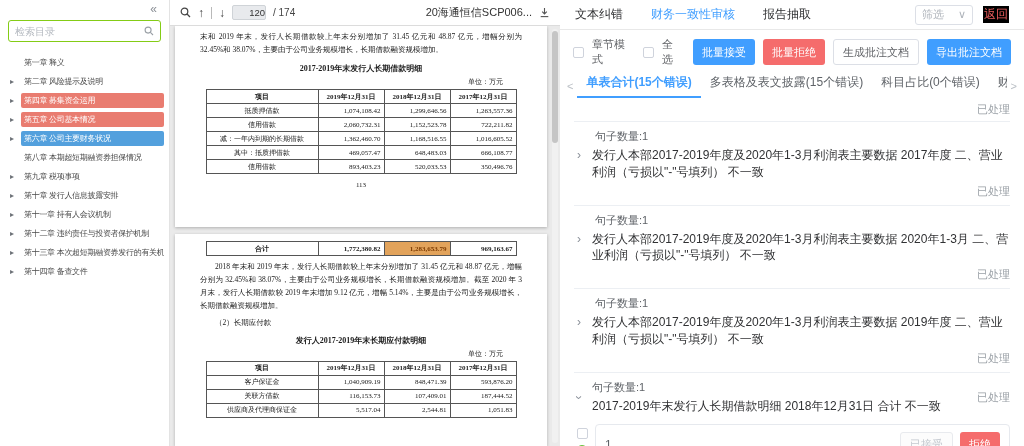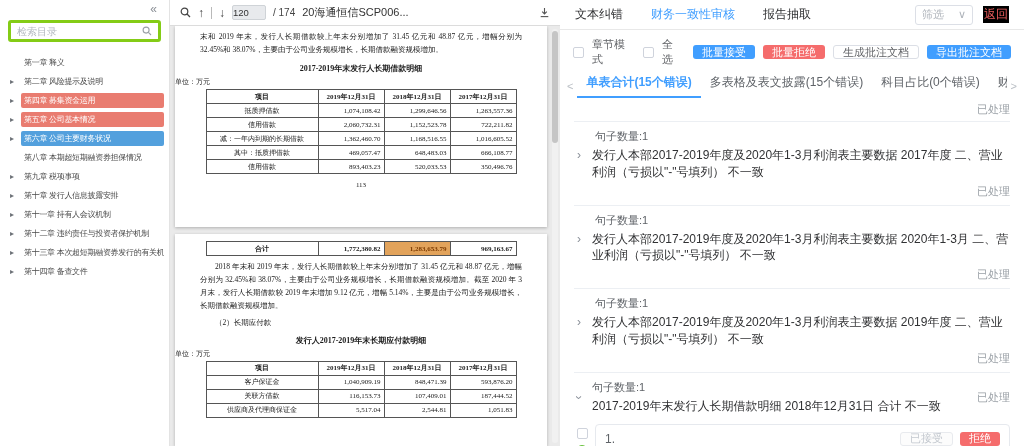--- a/index.html
+++ b/index.html
@@ -4,52 +4,52 @@
 <style>
   *{margin:0;padding:0;box-sizing:border-box;}
   html,body{width:1024px;height:446px;overflow:hidden;background:#fff;
     font-family:"Liberation Sans","DejaVu Sans",sans-serif;}
   .app{display:flex;width:1024px;height:446px;}
 
   
   .sidebar{width:170px;min-width:170px;border-right:1px solid #e3e3e3;background:#fff;
     display:flex;flex-direction:column;}
   .sb-top{height:17px;padding:3px 12px 0;text-align:right;color:#8a8f96;font-size:12px;line-height:12px;}
-  .search-box{margin:3px 8px 9px;border:3px solid #84cc16;border-radius:3px;height:22px;
+  .search-box{margin:3px 8px 9px;border:1px solid #84cc16;border-radius:3px;height:22px;
     display:flex;align-items:center;padding:0 6px;gap:4px;background:#fff;}
   .search-box input{border:none;outline:none;flex:1;min-width:0;font-size:10px;color:#333;
     font-family:inherit;background:transparent;}
   .search-box input::placeholder{color:#b3b8bf;}
   .nav{flex:1;overflow:hidden;font-size:8px;letter-spacing:-0.3px;color:#4a4a4a;padding-top:2px;}
   .nav-item{display:flex;align-items:center;height:19px;padding:0 5px 0 10px;white-space:nowrap;}
   .arrow{width:11px;flex:none;color:#6d7278;font-size:8px;}
   .lbl{padding:2px 3px;border-radius:2px;overflow:hidden;}
   .hl-red .lbl,.hl-blue .lbl{flex:1;color:#fff;}
   .hl-red .lbl{background:#e97c70;}
   .hl-blue .lbl{background:#53a0dd;}
 
   
   .viewer{width:390px;min-width:390px;display:flex;flex-direction:column;position:relative;background:#eaeaea;}
   .vtoolbar{height:26px;min-height:26px;background:#fff;border-bottom:1px solid #dcdcdc;
     display:flex;align-items:center;padding:0 10px;gap:7px;}
   .ticon{color:#444;font-size:12px;font-weight:bold;line-height:1;}
   .tb-sep{width:1px;height:12px;background:#b9b9b9;}
   .page-input{width:34px;height:15px;background:#e8eaed;border:1px solid #cfd3d7;border-radius:2px;
-    text-align:left;font-size:9.5px;color:#333;font-family:inherit;}
+    text-align:right;font-size:9.5px;color:#333;font-family:inherit;}
   .page-total{font-size:10px;color:#444;}
-  .doc-title{flex:1;text-align:left;font-size:11px;color:#333;white-space:nowrap;overflow:hidden;}
+  .doc-title{flex:1;text-align:right;font-size:11px;color:#333;white-space:nowrap;overflow:hidden;}
   .vbody{flex:1;overflow:hidden;padding:0 13px 0 5px;display:flex;flex-direction:column;}
   .pdfpage{background:#fff;box-shadow:0 1px 3px rgba(0,0,0,.25);
     font-family:"Liberation Serif","DejaVu Serif",serif;color:#1a1a1a;}
   .p1{height:201px;flex:none;margin-bottom:7px;padding-top:4px;}
   .p2{flex:1;padding-top:7px;}
   .para{font-size:7.5px;line-height:1.75;padding:0 25px;text-align:justify;}
   .indent{text-indent:2em;}
   .pdf-h{font-size:8px;font-weight:bold;text-align:center;margin:7px 0 1px;}
-  .unit{font-size:7px;padding-right:44px;margin:3px 0 2px;}
+  .unit{font-size:7px;text-align:right;padding-right:44px;margin:3px 0 2px;}
   table.pdf{border-collapse:collapse;margin:0 auto;}
   .pdf th,.pdf td{border:1px solid #555;font-size:7px;padding:1.5px 3px;height:9px;}
   .pdf th{font-weight:bold;text-align:center;}
   .c0{text-align:center;}
   .num{text-align:right;}
   .hl-cell{background:#e2a35b;color:#7c3a00;}
   .bold{font-weight:bold;}
   .pagenum{text-align:center;font-size:7px;margin-top:7px;}
   .heading{font-size:7.5px;padding:0 25px;margin:5px 0 4px;text-indent:2em;}
   .vscroll{position:absolute;right:2px;top:29px;bottom:3px;width:6px;background:#f1f1f1;border-radius:3px;}
@@ -60,21 +60,21 @@
   .ptabs{height:30px;min-height:30px;display:flex;align-items:center;gap:28px;padding:0 15px;
     border-bottom:1px solid #e8e8e8;font-size:12px;color:#303133;}
   .ptab.active{color:#409eff;}
   .ptabs-right{margin-left:auto;display:flex;align-items:center;gap:10px;}
   .filter{width:58px;height:20px;border:1px solid #dcdfe6;border-radius:3px;display:flex;
     align-items:center;justify-content:space-between;padding:0 6px;font-size:11px;color:#aeb3ba;}
   .back{font-size:12px;color:#ef5e5e;background:#000000;padding:0 1px;}
   .btnrow{display:flex;align-items:center;gap:8px;padding:7px 13px 5px;font-size:11px;color:#606266;}
   .cb{width:11px;height:11px;border:1px solid #cfd3dc;border-radius:2px;background:#fff;flex:none;}
   .cb-label{margin-right:3px;}
-  .btn{height:14px;display:inline-flex;align-items:center;padding:0 9px;border-radius:3px;
+  .btn{height:26px;display:inline-flex;align-items:center;padding:0 9px;border-radius:3px;
     font-size:11px;white-space:nowrap;border:none;font-family:inherit;}
   .btn-blue{background:#409eff;color:#fff;}
   .btn-red{background:#f56c6c;color:#fff;}
   .btn-plain{background:#fff;border:1px solid #dcdfe6;color:#606266;}
   .btn-dis{background:#fcfcfc;border:1px solid #e8eaee;color:#c3c8cf;}
   .subtabs{display:flex;align-items:flex-end;height:26px;min-height:26px;padding:0 3px;
     font-size:12px;color:#5f6368;}
   .subnav-arrow{color:#b9bec4;padding:0 4px 6px;font-size:11px;flex:none;}
   .subtab-strip{display:flex;flex:1;overflow:hidden;}
   .subtab{padding:0 9px 7px;white-space:nowrap;flex:none;}

